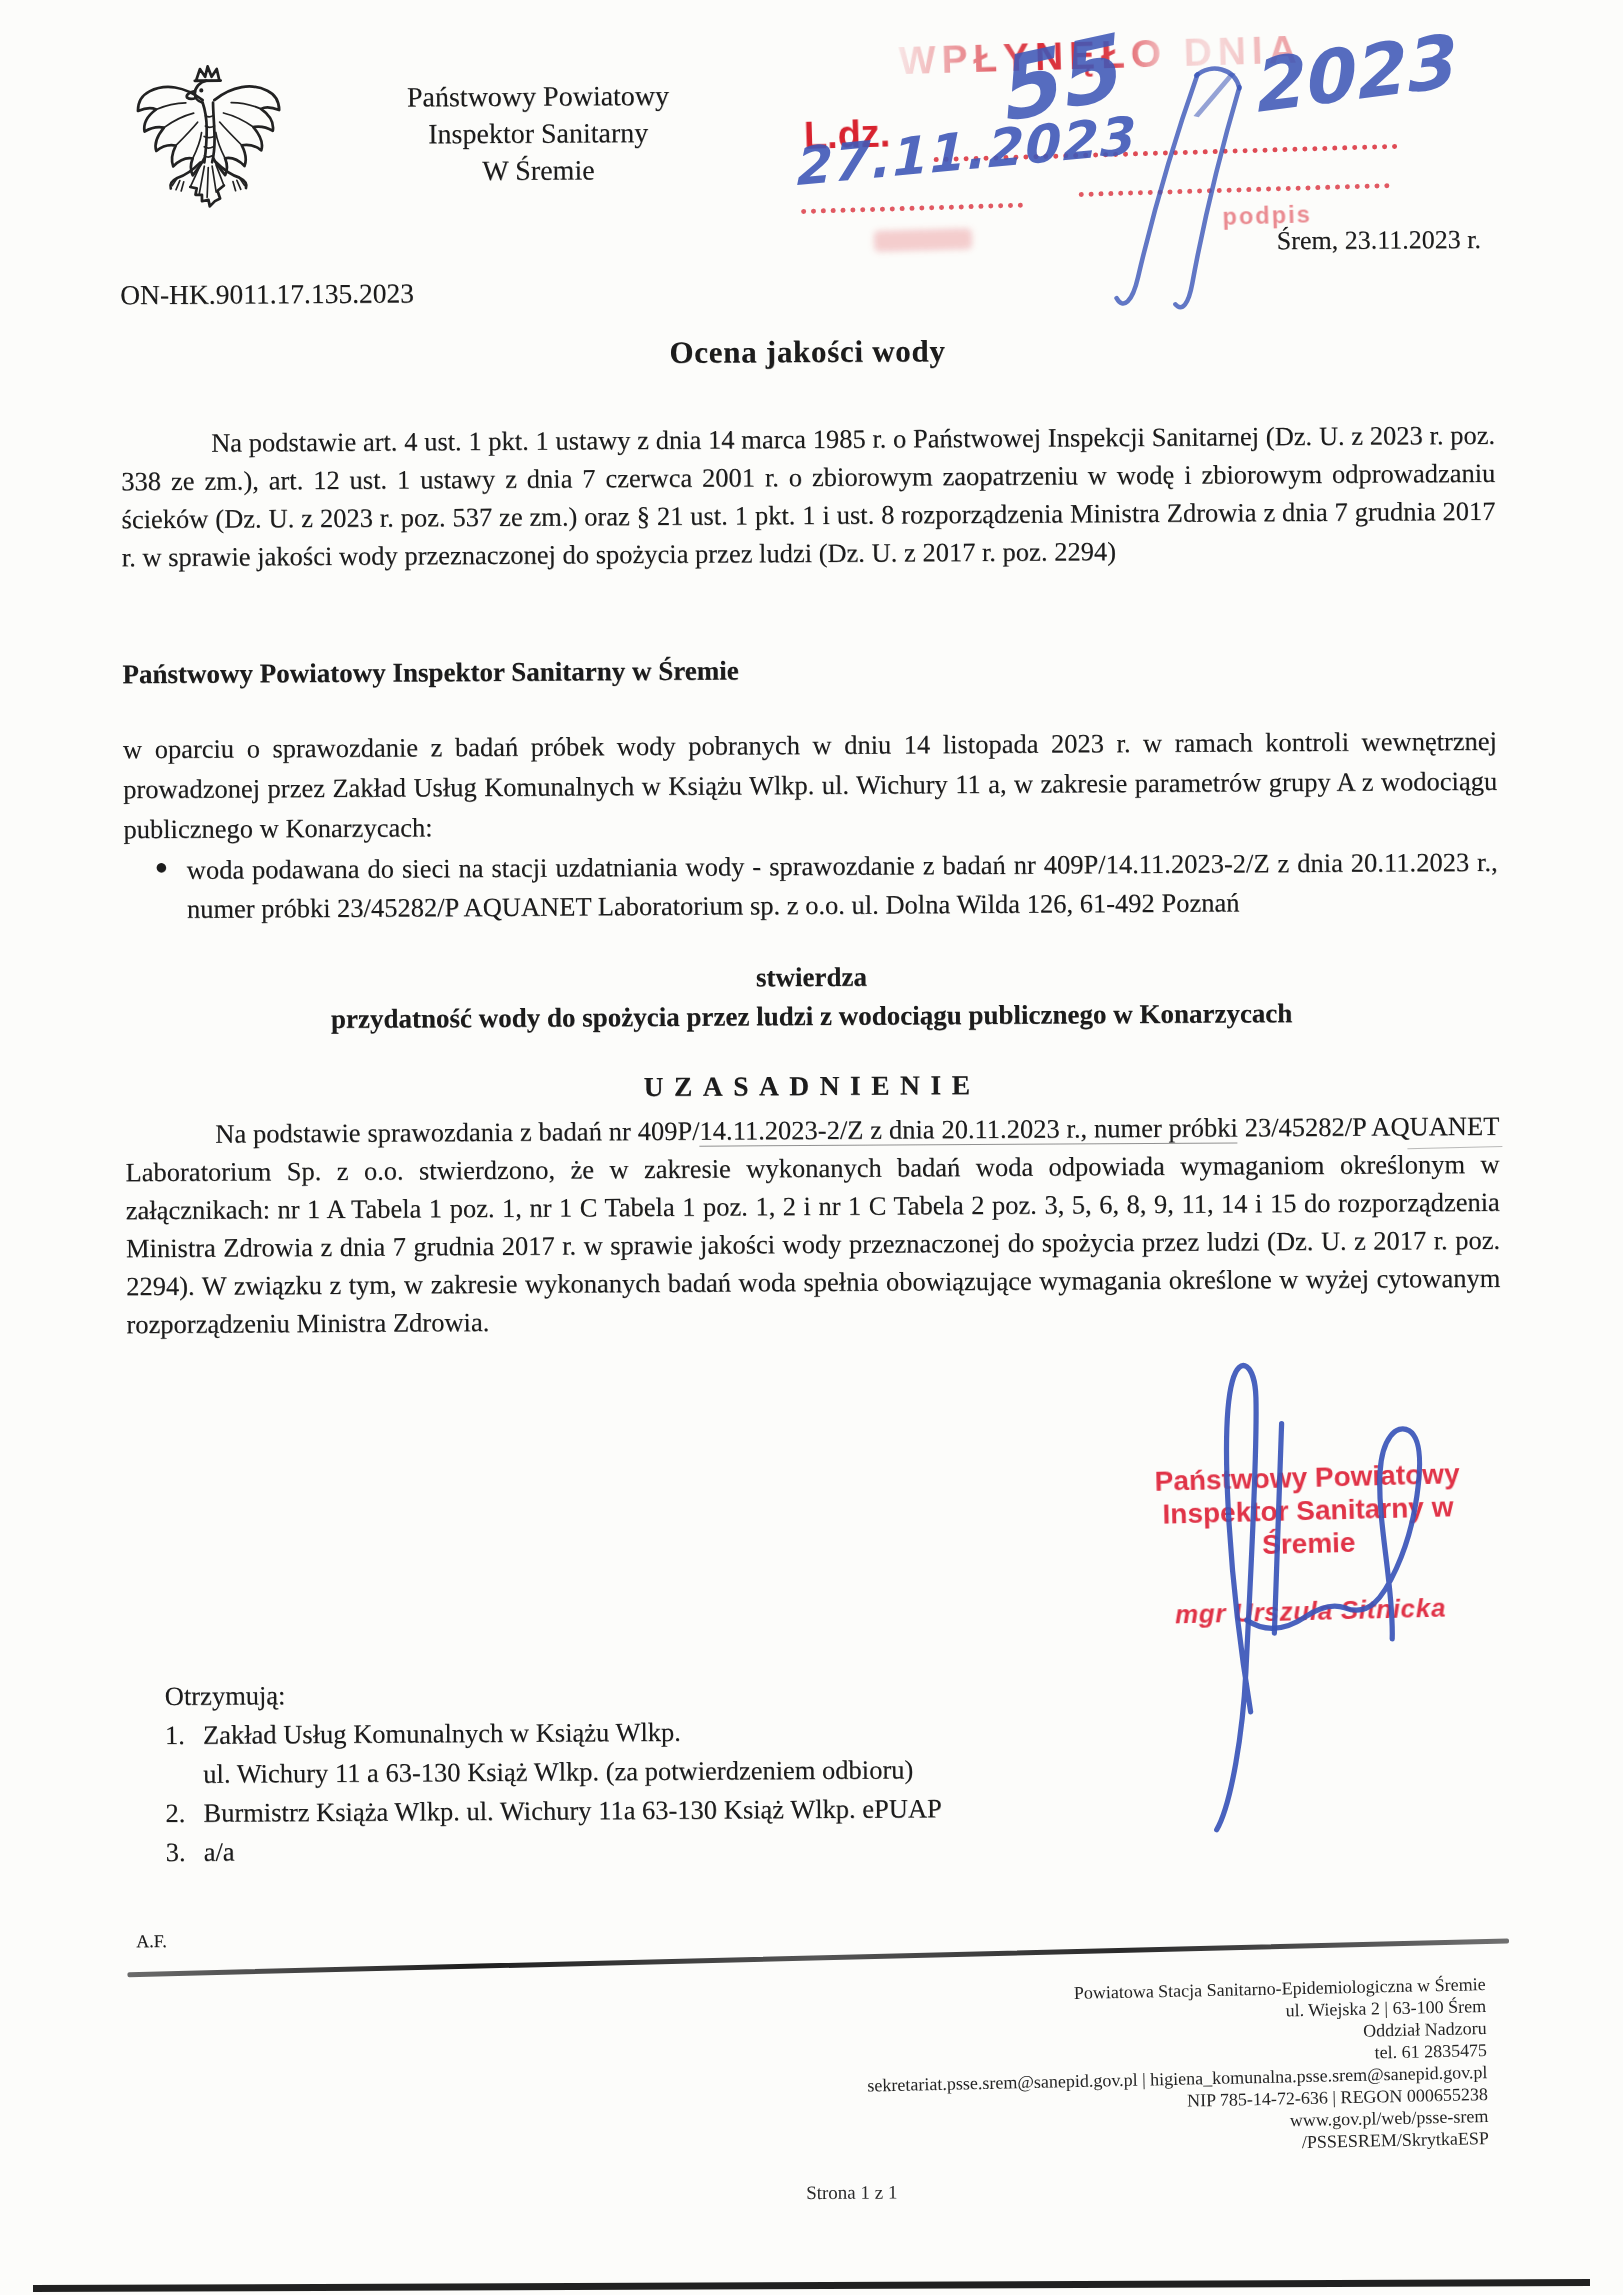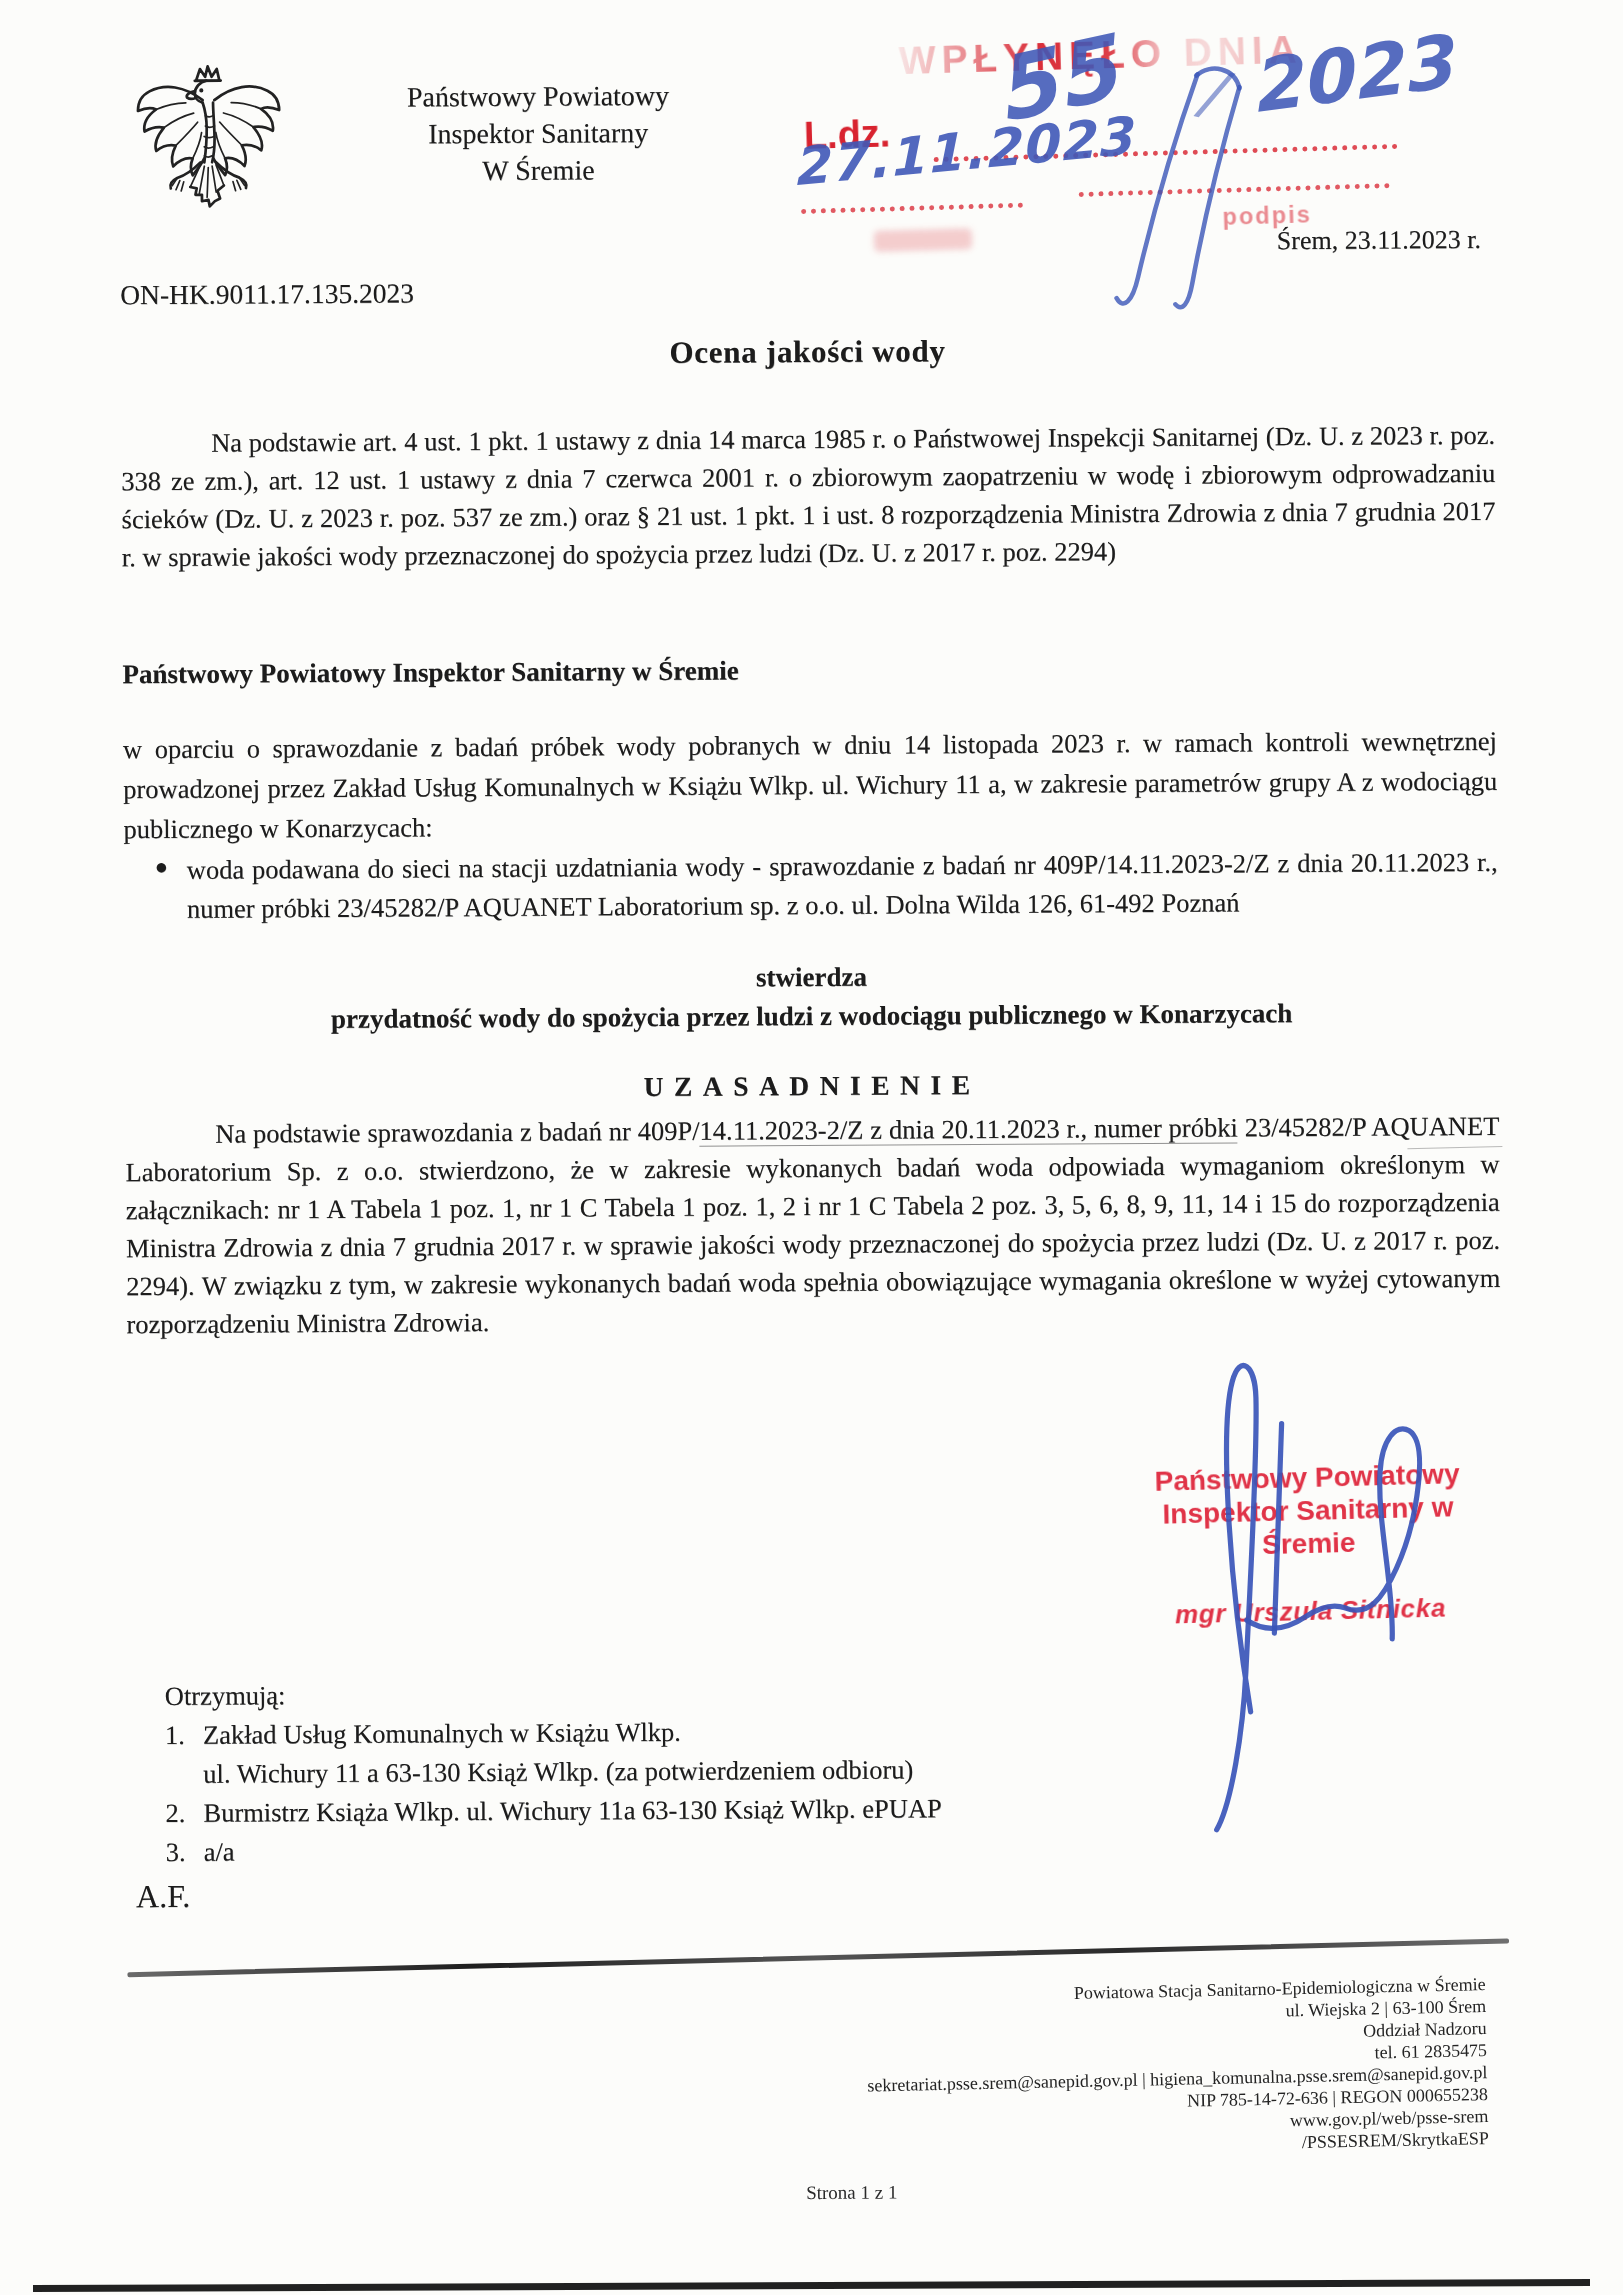--- a/index.html
+++ b/index.html
@@ -64,21 +64,21 @@
   .sigstamp .l1{font-size:28px;line-height:33px;}
   .sigstamp .l2{font-size:28px;line-height:33px;}
   .sigstamp .nm{margin-top:36px;font-size:26px;font-style:italic;letter-spacing:0.7px;}
 
   
   .recips{left:160px;top:1673px;font-size:26.5px;line-height:39px;}
   .recips .row{position:relative;white-space:nowrap;}
   .recips .num{display:inline-block;width:38px;}
   .recips .indent{padding-left:38px;}
 
-  .initials{left:130px;top:1874px;font-size:32px;}
+  .initials{left:130px;top:1927px;font-size:18px;}
   .rule{left:121px;top:1968px;width:1382px;height:4.6px;border-radius:2px;
     background:linear-gradient(90deg,#6a6a6a,#1e1e1e 25%,#555 50%,#2a2a2a 72%,#707070);
     transform:rotate(-1.05deg);transform-origin:0 50%;}
 
   
   .footer{right:143px;top:1982px;text-align:right;font-size:18px;line-height:22px;
     transform:rotate(-0.9deg);color:#242424;}
   .pagenum{left:157px;top:2182px;width:1374px;text-align:center;font-size:19px;color:#2a2a2a;}
   .bottombar{left:33px;top:2282px;width:1557px;height:6.5px;background:#101010;transform:rotate(-0.22deg);opacity:.93;}
 

